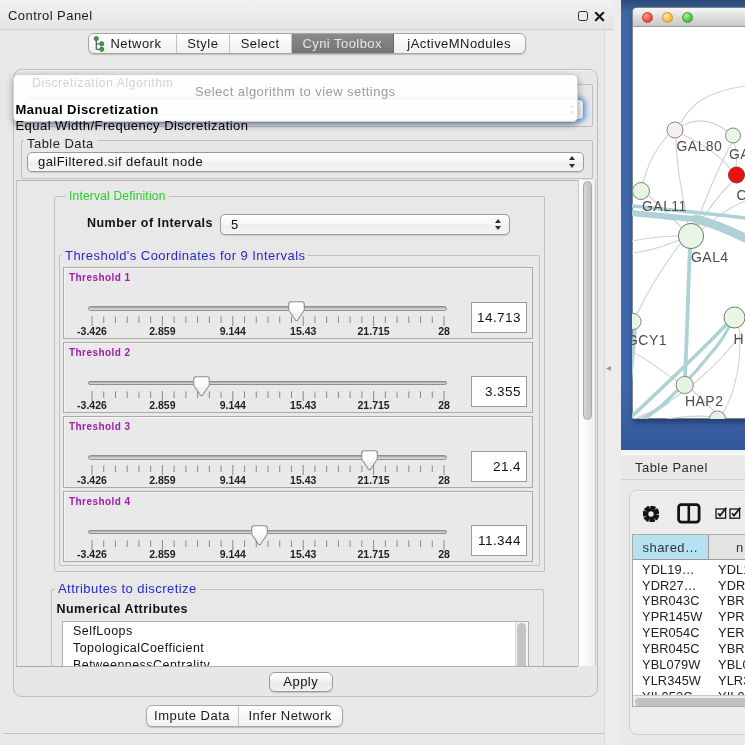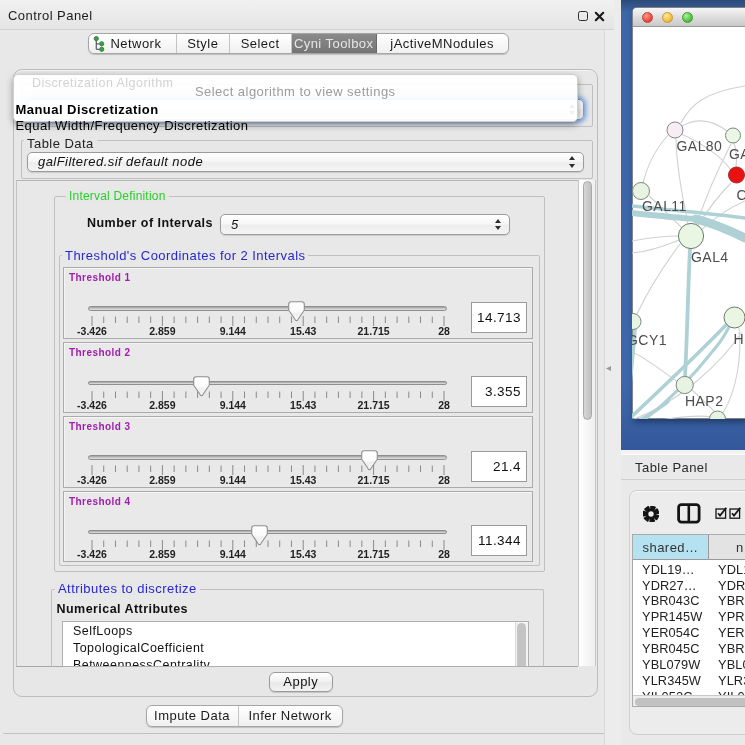--- a/index.html
+++ b/index.html
@@ -14,21 +14,21 @@
   border-right:1px solid #c4c4c4; }
 .seg > div:last-child { border-right:none; }
 .seg > div.sel { background:linear-gradient(#8b8b8b,#747474); color:#e6e6e6; border-right:1px solid #6a6a6a; }
 .panel { position:absolute; left:13px; top:69px; width:584.5px; height:628px;
   background:#e7e7e7; border:1px solid #bdbdbd; border-radius:9px;
   box-shadow:inset 0 1px 0 rgba(255,255,255,0.6); }
 .group { position:absolute; border:1px solid #c0c0c0; border-radius:2px; }
 .gtitle { position:absolute; background:#e7e7e7; padding:0 3px; font-size:13px; line-height:13px; }
 .combo { position:absolute; background:linear-gradient(#ffffff,#f7f7f7 45%,#ededed 55%,#f5f5f5);
   border:1px solid #9b9b9b; border-radius:5px; box-shadow:0 1px 1px rgba(0,0,0,0.12); }
-.combo .ct { position:absolute; left:10px; top:0; bottom:0; display:flex; align-items:center; font-size:13px; color:#111;font-style:italic; }
+.combo .ct { position:absolute; left:10px; top:0; bottom:0; display:flex; align-items:center; font-size:13px; color:#111; }
 .arr { position:absolute; width:0; height:0; border-left:3.5px solid transparent; border-right:3.5px solid transparent; }
 .arr.up { border-bottom:4.5px solid #2e2e2e; }
 .arr.dn { border-top:4.5px solid #2e2e2e; }
 .viewport { position:absolute; left:15.5px; top:179.5px; width:562.5px; height:487px;
   border-top:1px solid #b5b5b5; border-bottom:1px solid #a8a8a8; border-left:1px solid #c2c2c2; background:#e8e8e8; }
 .blk { position:absolute; background:#e9e9e9; border:1px solid #ababab;
   box-shadow:inset 1px 1px 0 rgba(255,255,255,0.55); }
 .blkl { position:absolute; left:5px; top:4px; font-weight:bold; font-size:10px; color:#a21caf; }
 .groove { position:absolute; height:4.5px; border:1px solid #8f8f8f; border-radius:3px;
   background:linear-gradient(#9e9e9e,#c9c9c9 55%,#e3e3e3); }
@@ -70,21 +70,21 @@
   </svg>
 <div class="seg" style="left:87.5px;top:32.5px;height:21px">
     <div style="width:88.5px;padding-left:4px;justify-content:flex-start"><svg width="13" height="17" viewBox="0 0 13 17" style="margin-right:5px">
         <path d="M3.3,5.5 V14.3 M3.3,8.8 H6.5 M3.3,14.3 H6.5" stroke="#5c6276" stroke-width="1.3" fill="none"></path>
         <circle cx="3.3" cy="3.6" r="2.1" fill="#3f9e47" stroke="#2c7a34" stroke-width="0.9"></circle>
         <circle cx="8.7" cy="8.8" r="2.1" fill="#3f9e47" stroke="#2c7a34" stroke-width="0.9"></circle>
         <circle cx="8.7" cy="14.3" r="2.1" fill="#3f9e47" stroke="#2c7a34" stroke-width="0.9"></circle>
       </svg>Network</div>
     <div style="width:52.5px">Style</div>
     <div style="width:62.2px">Select</div>
-    <div class="sel" style="width:85px">Cyni Toolbox</div>
+    <div class="sel" style="width:102px">Cyni Toolbox</div>
     <div style="width:130.9px">jActiveMNodules</div>
   </div>
 <div class="panel"></div>
 <div class="group" style="left:21px;top:83.5px;width:571.5px;height:43px"></div>
 <div class="combo" style="left:27px;top:98.5px;width:557px;height:21px;border-color:#7aa0d4;box-shadow:0 0 5px 2px rgba(80,140,220,0.8)">
     <div class="arr up" style="right:8px;top:4px"></div>
     <div class="arr dn" style="right:8px;bottom:4px"></div>
   </div>
 <div class="group" style="left:21px;top:139.5px;width:571.5px;height:39.5px"></div>
 <div class="gtitle" style="left:24px;top:136.5px;color:#222">Table Data</div>
@@ -96,21 +96,21 @@
 <div class="viewport"></div>
 <div class="group" style="left:54px;top:196px;width:491px;height:376px"></div>
 <div class="gtitle" style="left:66px;top:189.5px;color:#28cf28;font-size:12px;letter-spacing:0.2px">Interval Definition</div>
 <div class="abs" style="left:87px;top:216px;font-weight:bold;font-size:12.5px">Number of Intervals</div>
 <div class="combo" style="left:220px;top:214px;width:290px;height:20.5px">
     <div class="ct">5</div>
     <div class="arr up" style="right:8px;top:3.5px"></div>
     <div class="arr dn" style="right:8px;bottom:3.5px"></div>
   </div>
 <div class="group" style="left:59px;top:255px;width:480.5px;height:311px"></div>
-<div class="gtitle" style="left:62px;top:248.5px;color:#2727cf">Threshold's Coordinates for 2 Intervals</div>
+<div class="gtitle" style="left:62px;top:248.5px;color:#2727cf">Threshold's Coordinates for 9 Intervals</div>
 <div class="blk" style="left:63px;top:267.0px;width:470px;height:71.5px">
     <div class="blkl">Threshold 1</div>
     <div class="groove" style="left:24px;top:38px;width:359px"></div>
     <svg class="abs" style="left:0;top:0" width="470" height="71.5">
       <path d="M28.00,48.0 V58.0 M39.73,48.5 V55.0 M51.47,48.5 V55.0 M63.20,48.5 V55.0 M74.93,48.5 V55.0 M86.67,48.5 V55.0 M98.40,48.0 V58.0 M110.13,48.5 V55.0 M121.87,48.5 V55.0 M133.60,48.5 V55.0 M145.33,48.5 V55.0 M157.07,48.5 V55.0 M168.80,48.0 V58.0 M180.53,48.5 V55.0 M192.27,48.5 V55.0 M204.00,48.5 V55.0 M215.73,48.5 V55.0 M227.47,48.5 V55.0 M239.20,48.0 V58.0 M250.93,48.5 V55.0 M262.67,48.5 V55.0 M274.40,48.5 V55.0 M286.13,48.5 V55.0 M297.87,48.5 V55.0 M309.60,48.0 V58.0 M321.33,48.5 V55.0 M333.07,48.5 V55.0 M344.80,48.5 V55.0 M356.53,48.5 V55.0 M368.27,48.5 V55.0 M380.00,48.0 V58.0" stroke="#8a8a8a" stroke-width="1" fill="none"></path>
     </svg>
     <div class="tlab" style="left:-2.0px;top:56.5px;width:60px">-3.426</div>
     <div class="tlab" style="left:68.4px;top:56.5px;width:60px">2.859</div>
     <div class="tlab" style="left:138.8px;top:56.5px;width:60px">9.144</div>
     <div class="tlab" style="left:209.2px;top:56.5px;width:60px">15.43</div>

